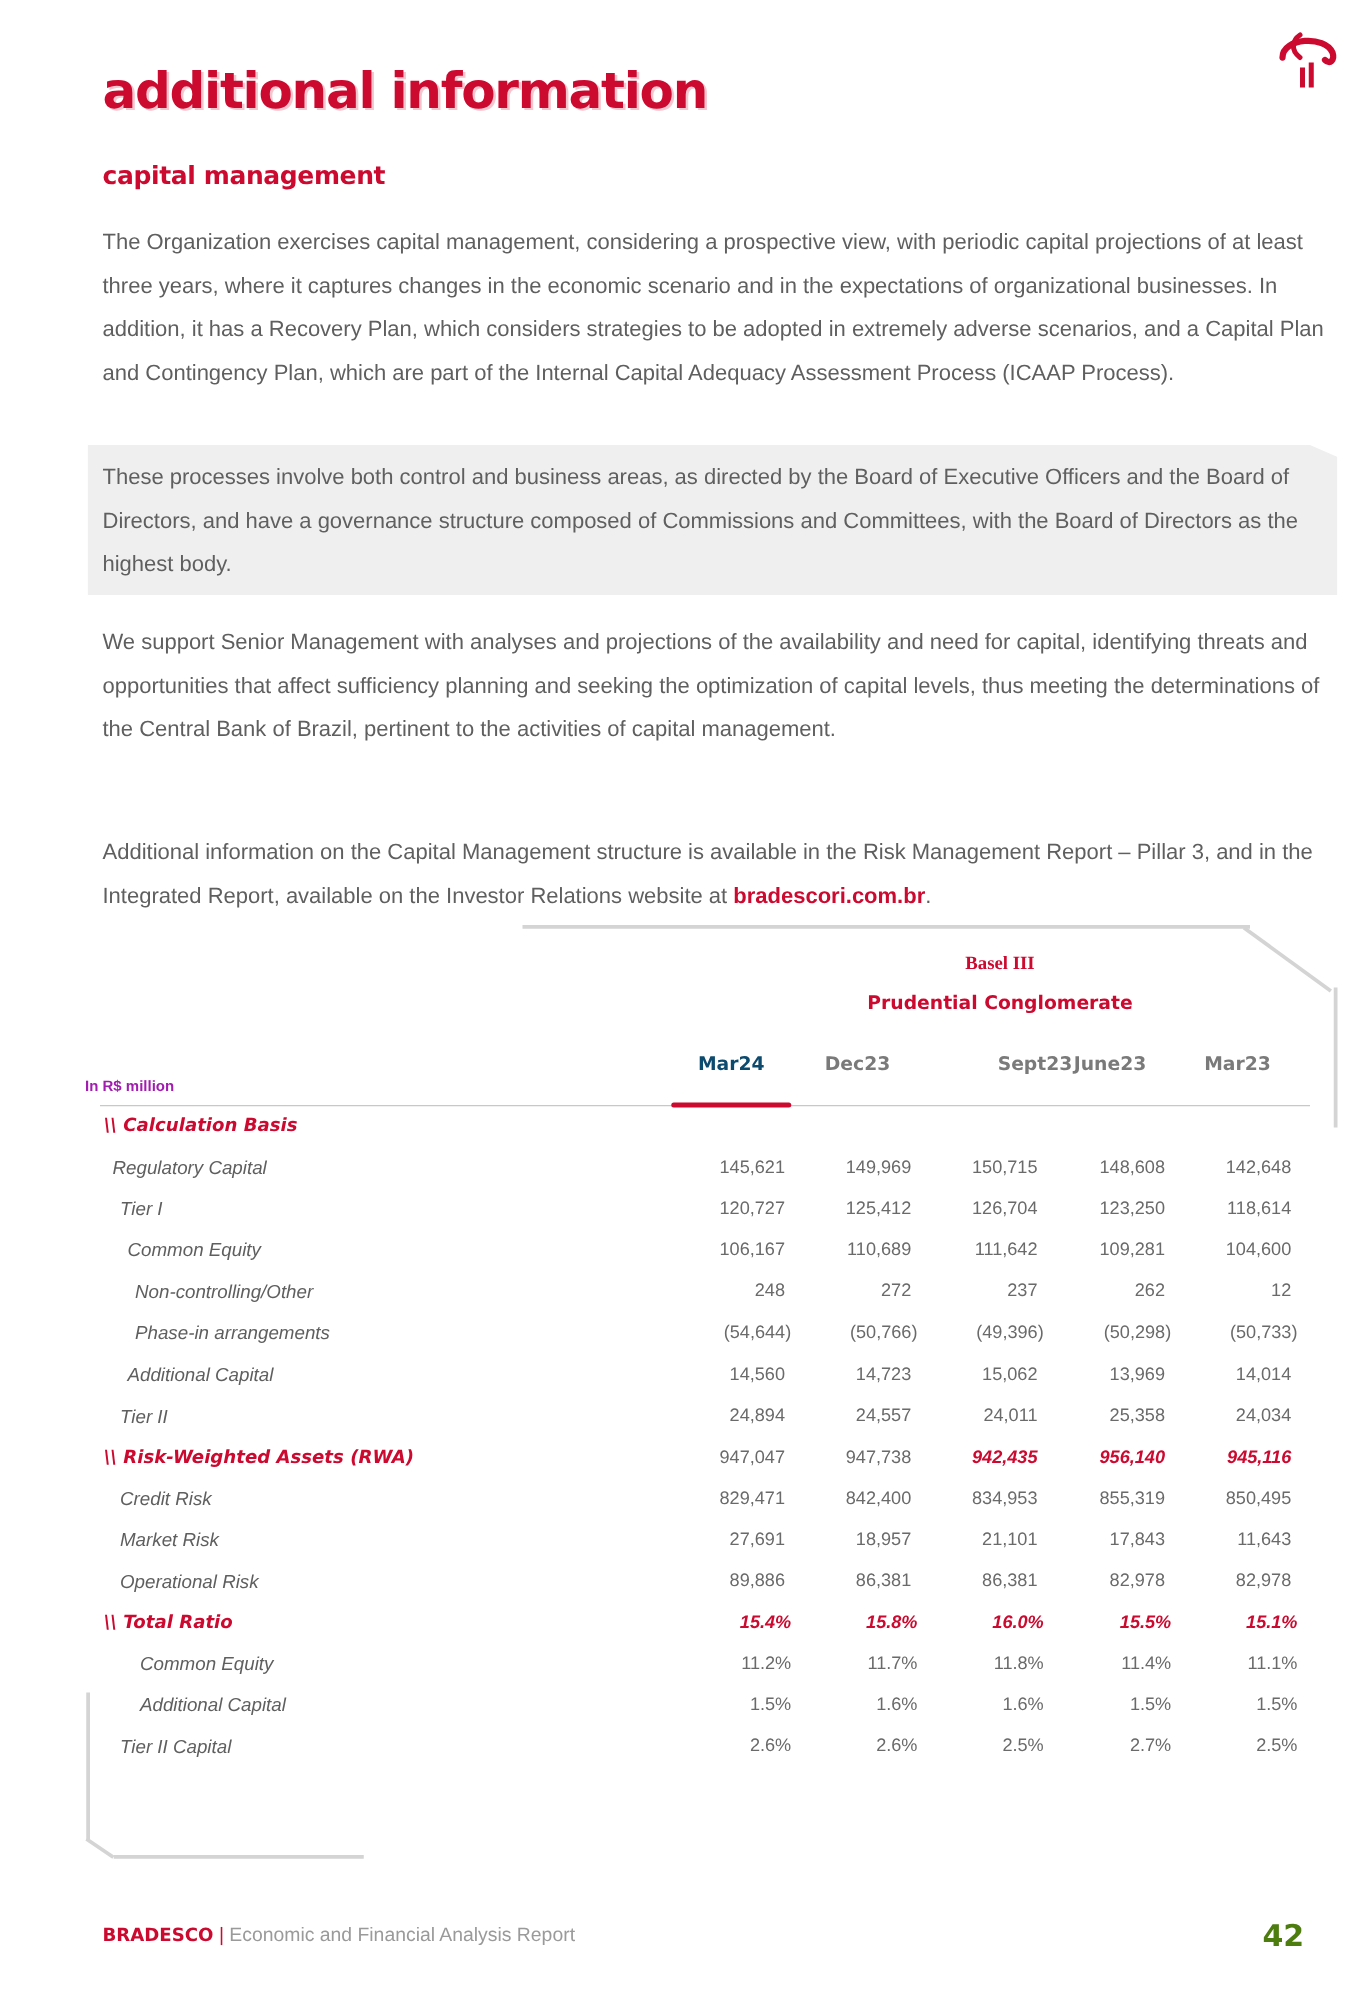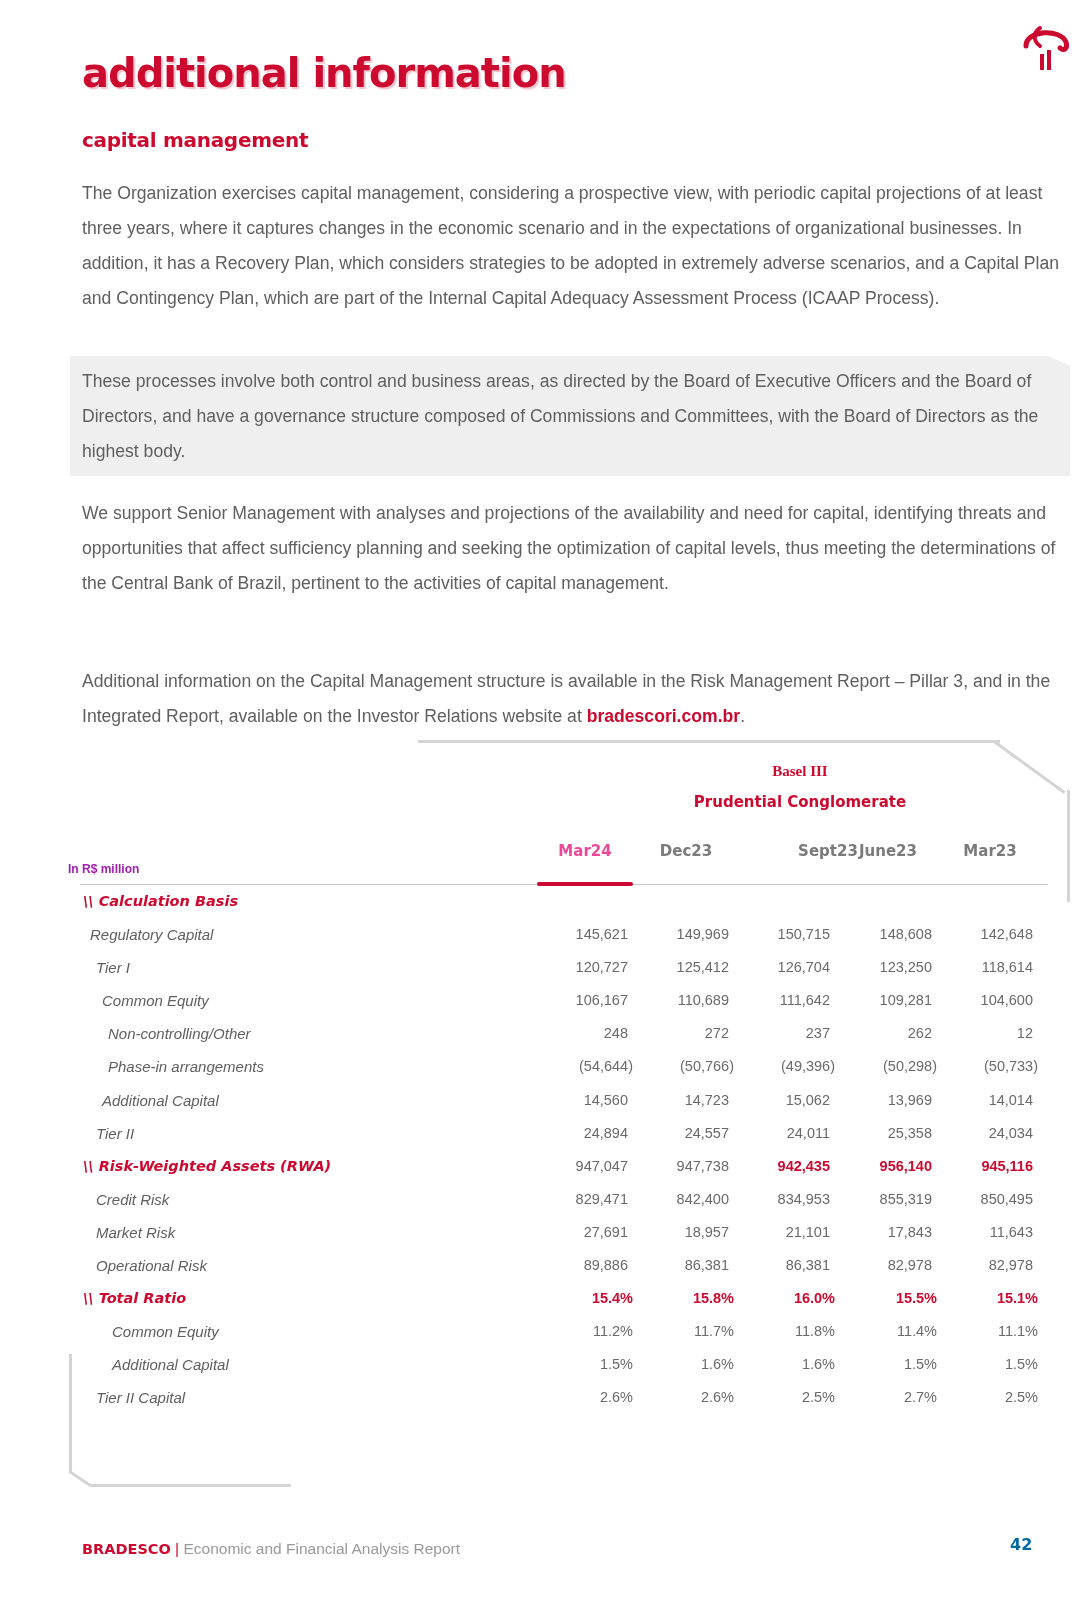--- a/index.html
+++ b/index.html
@@ -48,36 +48,36 @@
   }
   .h1 { top: 763px; font-family: Liberation Serif, serif; }
   .h2 { top: 793px; }
 
   .unit { position: absolute; left: 68px; top: 862px; font-size: 12px; color: #a21caf; font-weight: bold; }
 
   .col-head {
     position: absolute; top: 842px; width: 100px; text-align: center;
     font-family: "DejaVu Sans", sans-serif; font-weight: bold; font-size: 15px; color: #7a7a7a;
   }
-  .col-head.active { color: #ec4899; }
+  .col-head.active { color: #0c4a6e; }
   .head-rule { position: absolute; left: 80px; top: 884px; width: 968px; height: 1px; background: #c8c8c8; }
   .active-bar { position: absolute; left: 537px; top: 882px; width: 96px; height: 4px; background: #cc092f; border-radius: 2px; }
 
   .rows { position: absolute; left: 0; top: 884px; width: 1080px; }
   .row { position: relative; height: 33.1px; }
   .row .lbl { position: absolute; top: 9px; font-size: 15px; color: #5f5f5f; white-space: nowrap; font-style: italic; }
   .row.section .lbl { font-family: "DejaVu Sans", sans-serif; font-weight: bold; font-size: 14.5px; color: #cc092f; left: 83px; }
   .row .val { position: absolute; top: 9px; width: 90px; text-align: right; font-size: 14.5px; color: #6a6a6a; }
-  .row .val.hl { color: #cc092f; font-weight: bold; }
+  .row .val.hl { color: #cc092f; font-weight: bold; font-style: italic; }
   .l1 { left: 90px; } .l2 { left: 96px; } .l3 { left: 102px; } .l4 { left: 108px; } .l3b { left: 112px; }
 
   .footer { position: absolute; left: 82px; top: 1540px; font-size: 15.5px; color: #9a9a9a; }
   .footer .brand { color: #cc092f; font-weight: bold; font-family: "DejaVu Sans", sans-serif; font-size: 14.5px; }
   .footer .sep { color: #cc092f; }
-  .page-num { position: absolute; left: 1010px; top: 1535px; font-family: "DejaVu Sans", sans-serif; font-weight: bold; font-size: 16px; color: #0369a1; }
+  .page-num { position: absolute; left: 1010px; top: 1535px; font-family: "DejaVu Sans", sans-serif; font-weight: bold; font-size: 24px; color: #4d7c0f; }
 </style>
 </head>
 <body>
 
 <div class="logo">
   <svg width="52" height="50" viewBox="0 0 52 50">
     <path d="M6 22 C 6 6, 40 4, 46 18 C 48 24, 44 28, 40 24" fill="none" stroke="#cc092f" stroke-width="5" stroke-linecap="round"></path>
     <path d="M20 4 C 14 8, 12 16, 20 22" fill="none" stroke="#cc092f" stroke-width="4" stroke-linecap="round"></path>
     <rect x="20" y="30" width="4" height="16" fill="#cc092f"></rect>
     <rect x="27" y="26" width="4" height="20" fill="#cc092f"></rect>

